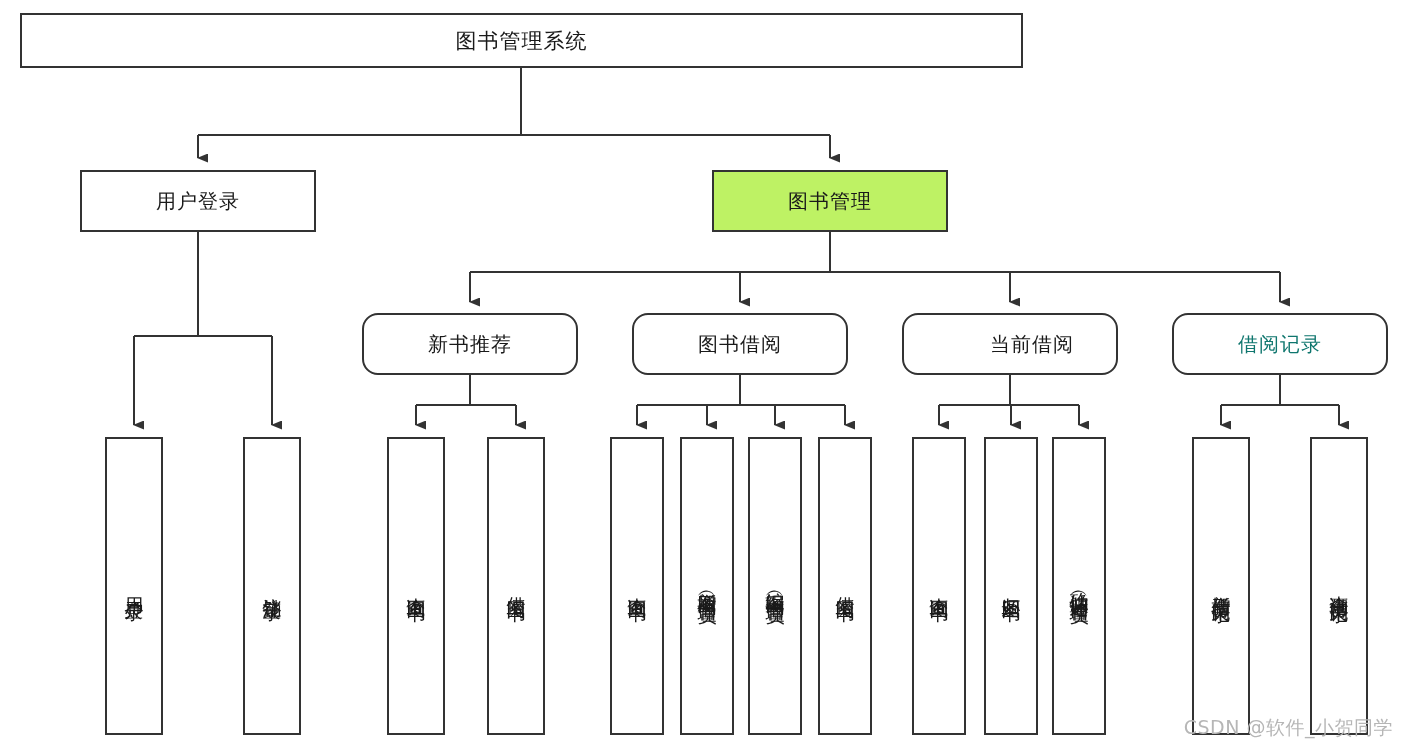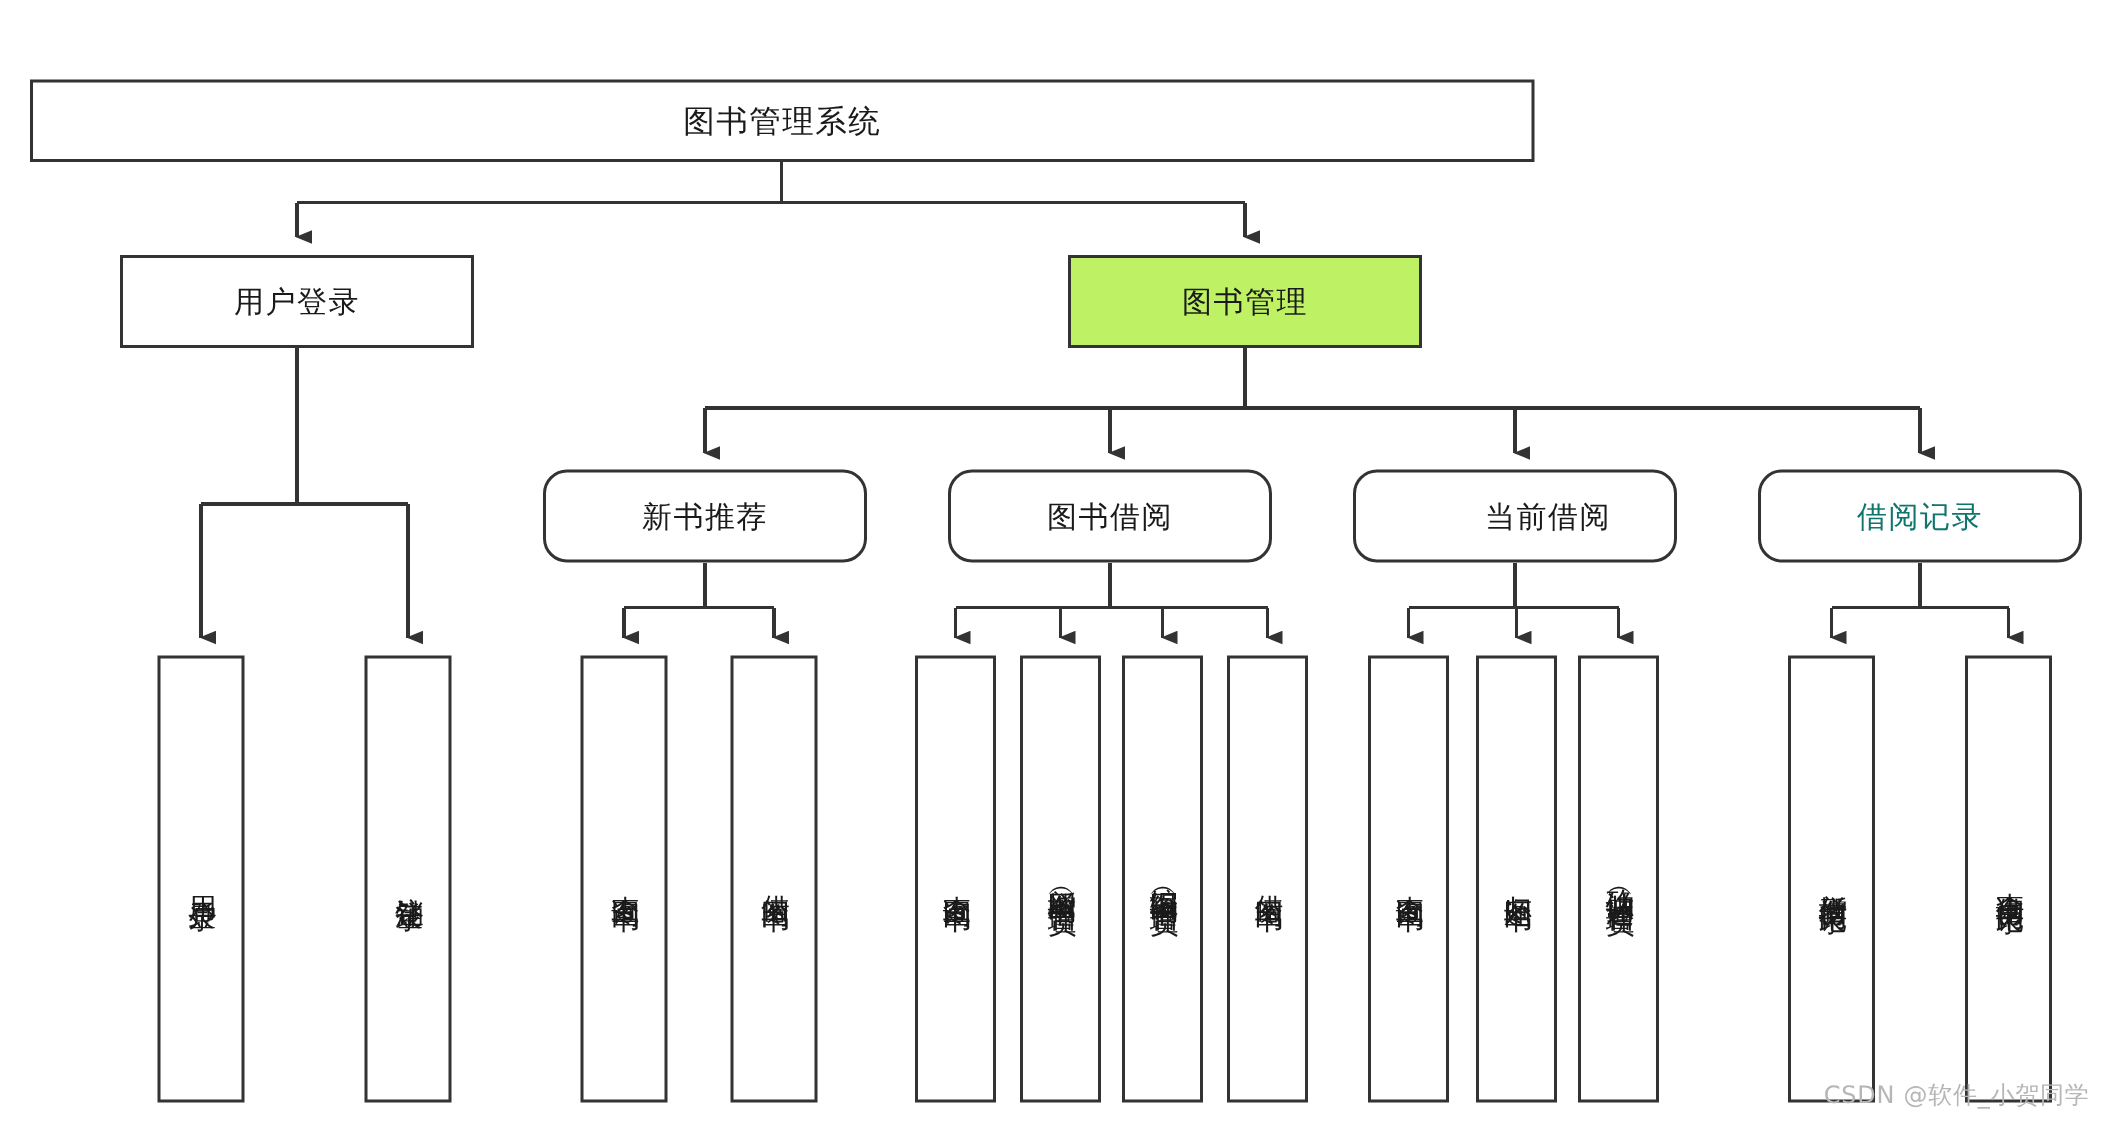--- a/index.html
+++ b/index.html
@@ -60,21 +60,21 @@
     text-align: center;
   }
   .node-label {
     white-space: nowrap;
     letter-spacing: 1px;
   }
   #watermark {
     position: absolute;
     right: 12px;
     bottom: 6px;
-    font-size: 16px;
+    font-size: 19px;
     color: #b6b6b6;
     letter-spacing: 0.5px;
     white-space: nowrap;
   }
 </style>
 </head>
 <body>
 
 <div id="diagram-root" style="background: rgb(255, 255, 255);">
 
@@ -124,21 +124,21 @@
       <path d="M 1011 405 L 1011 425" marker-end="url(#arrowhead)"></path>
       <path d="M 1079 405 L 1079 425" marker-end="url(#arrowhead)"></path>
 
       <path d="M 1280 375 L 1280 405"></path>
       <path d="M 1221 405 L 1339 405"></path>
       <path d="M 1221 405 L 1221 425" marker-end="url(#arrowhead)"></path>
       <path d="M 1339 405 L 1339 425" marker-end="url(#arrowhead)"></path>
     </g>
   </svg>
 
-  <div class="node node-root" style="left: 20px; top: 13px; width: 1003px; height: 55px; border-color: rgb(51, 51, 51); background: rgb(255, 255, 255); color: rgb(26, 26, 26); margin-top: 40px;">
+  <div class="node node-root" style="left: 20px; top: 13px; width: 1003px; height: 55px; border-color: rgb(51, 51, 51); background: rgb(255, 255, 255); color: rgb(26, 26, 26);">
     <span class="node-label">图书管理系统</span>
   </div>
 
   <div class="node node-l1" style="left: 80px; top: 170px; width: 236px; height: 62px; border-color: rgb(51, 51, 51); background: rgb(255, 255, 255); color: rgb(26, 26, 26);">
     <span class="node-label">用户登录</span>
   </div>
   <div class="node node-l1" style="left: 712px; top: 170px; width: 236px; height: 62px; border-color: rgb(51, 51, 51); background: #bef264; color: rgb(26, 26, 26);">
     <span class="node-label">图书管理</span>
   </div>
 

